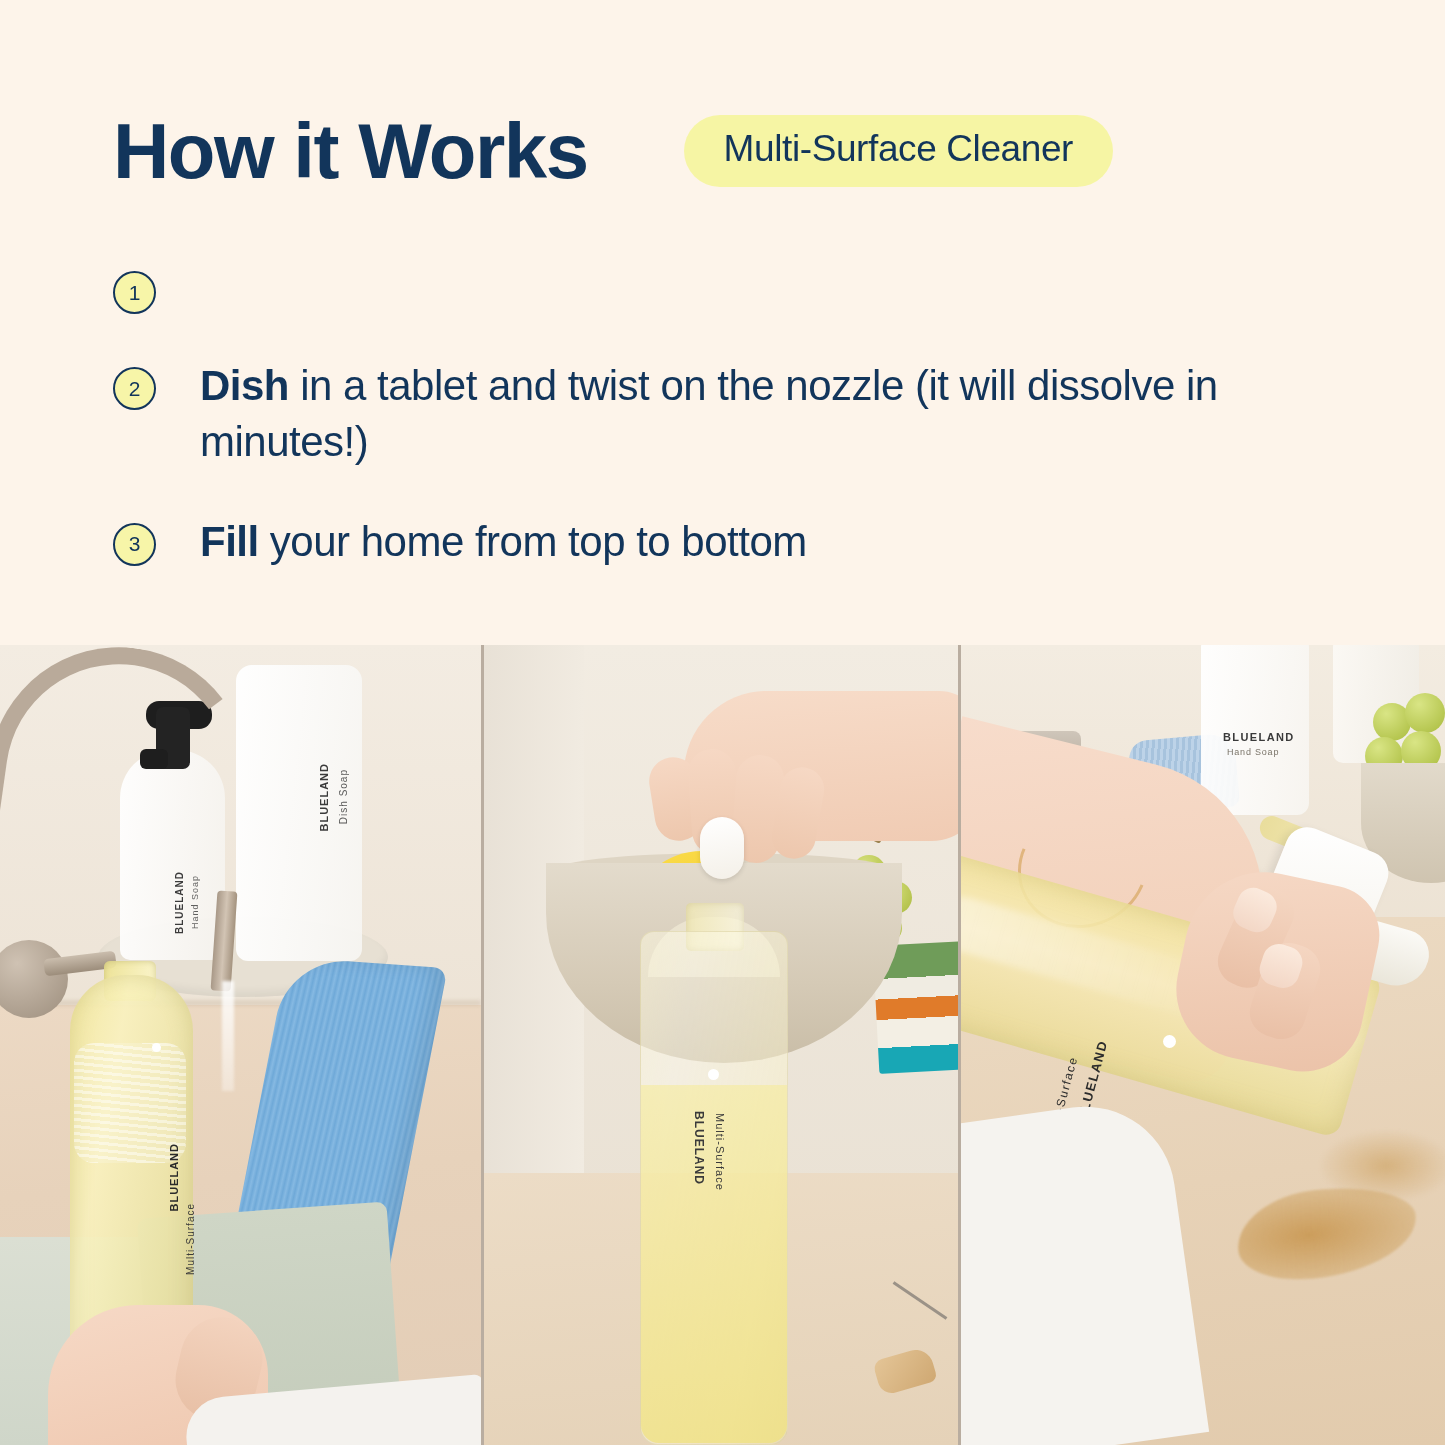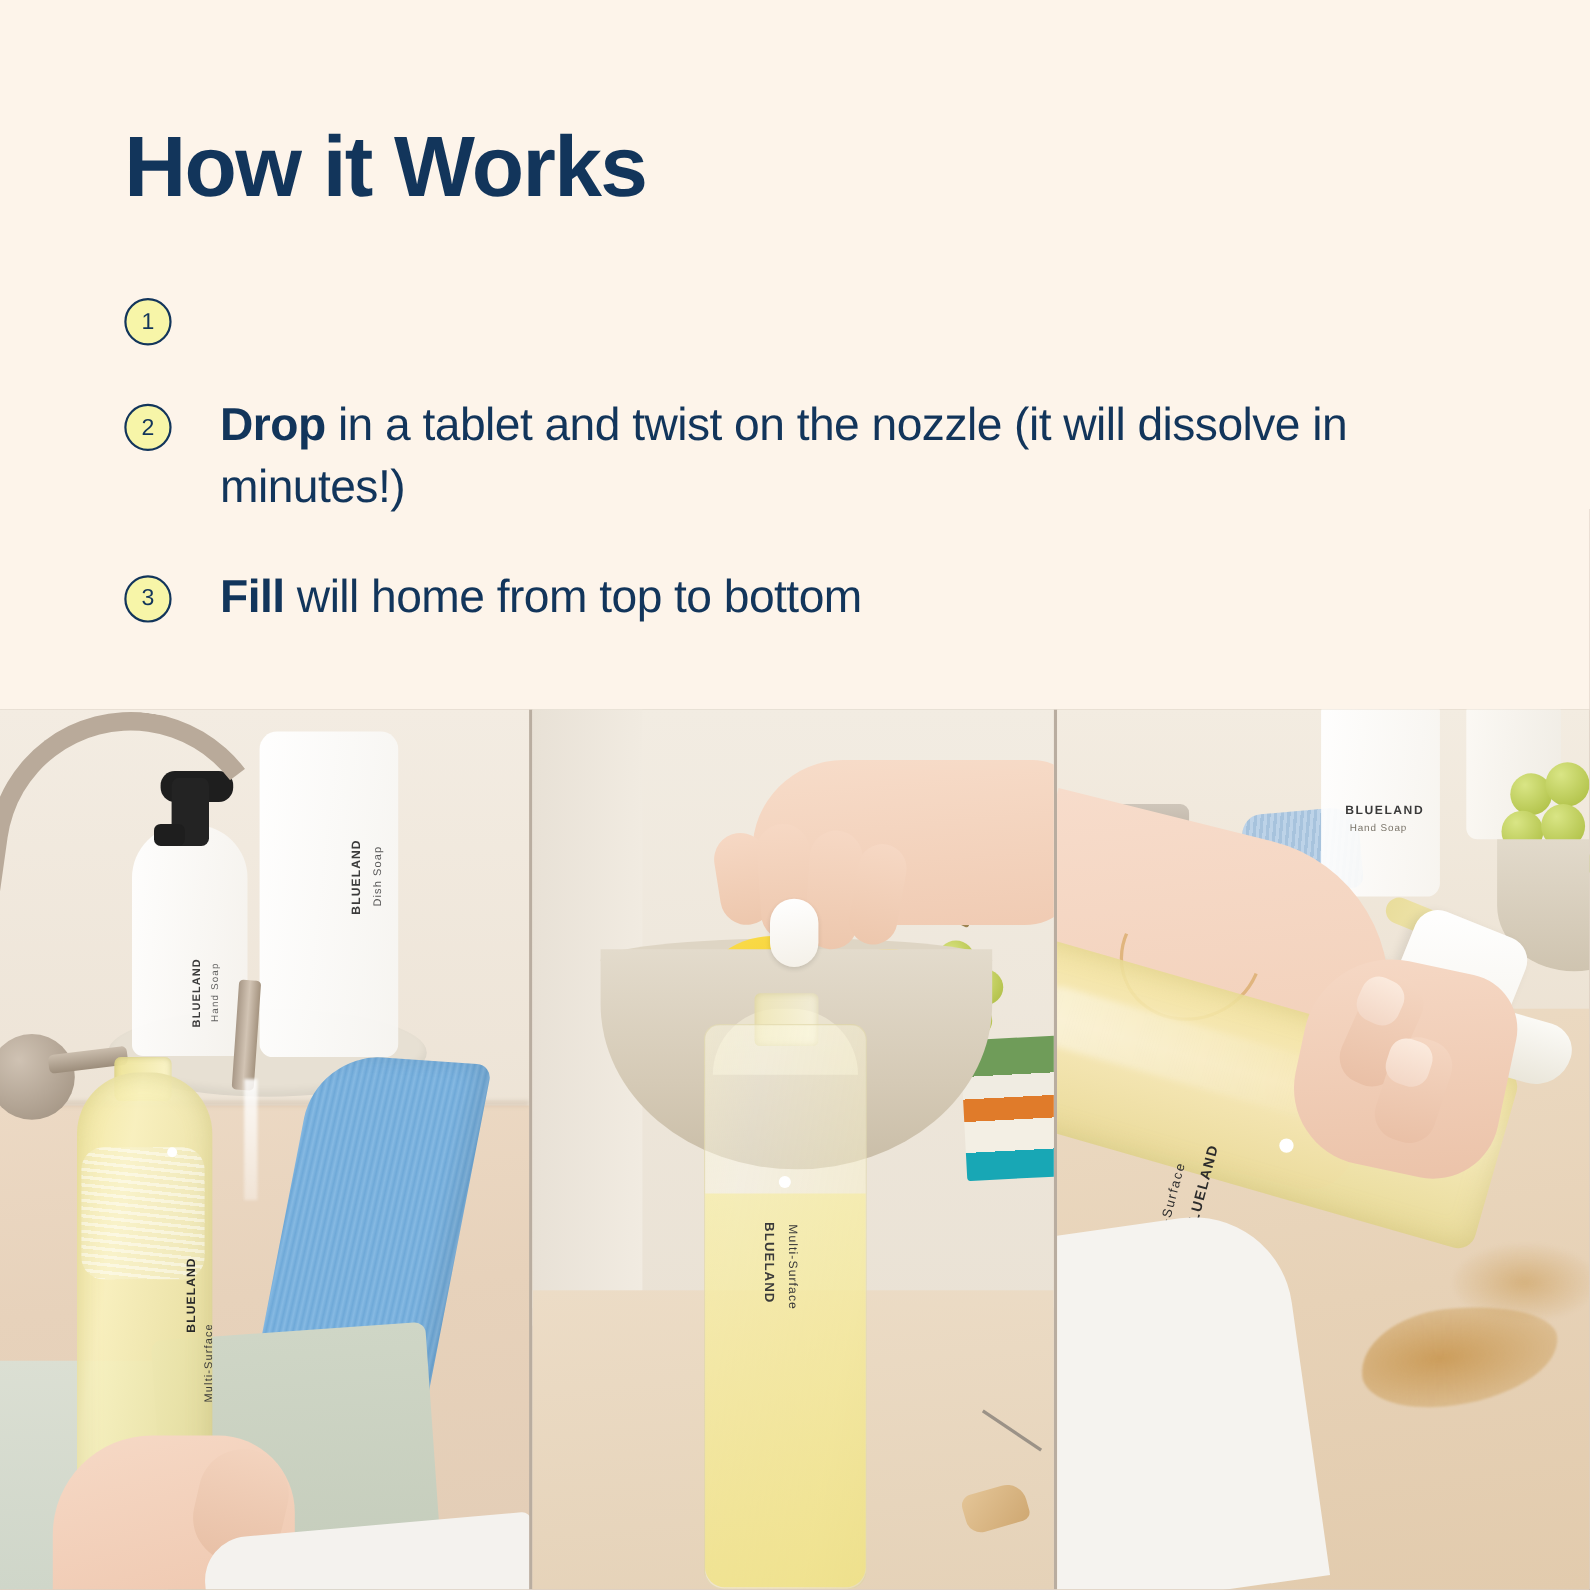--- a/index.html
+++ b/index.html
@@ -413,36 +413,37 @@
 </style>
 </head>
 <body>
 
 <div class="page">
 
   <div class="header">
 
     <div class="title-row">
       <div class="page-title">How it Works</div>
+      <div class="product-pill">Multi-Surface Cleaner</div>
     </div>
 
     <div class="steps">
 
       <div class="step">
         <div class="step-num">1</div>
       </div>
 
       <div class="step">
         <div class="step-num">2</div>
-        <div class="step-text"><b>Drop</b><span> in a tablet and twist on the nozzle (it will dissolve in minutes!)</span></div>
+        <div class="step-text"><b>Dish</b><span> in a tablet and twist on the nozzle (it will dissolve in minutes!)</span></div>
       </div>
 
       <div class="step">
         <div class="step-num">3</div>
-        <div class="step-text"><b>Fill</b><span> will home from top to bottom</span></div>
+        <div class="step-text"><b>Fill</b><span> your home from top to bottom</span></div>
       </div>
 
     </div>
   </div>
 
   <div class="strip">
 
     <div class="panel p1">
       <div class="wall"></div>
       <div class="counter"></div>

